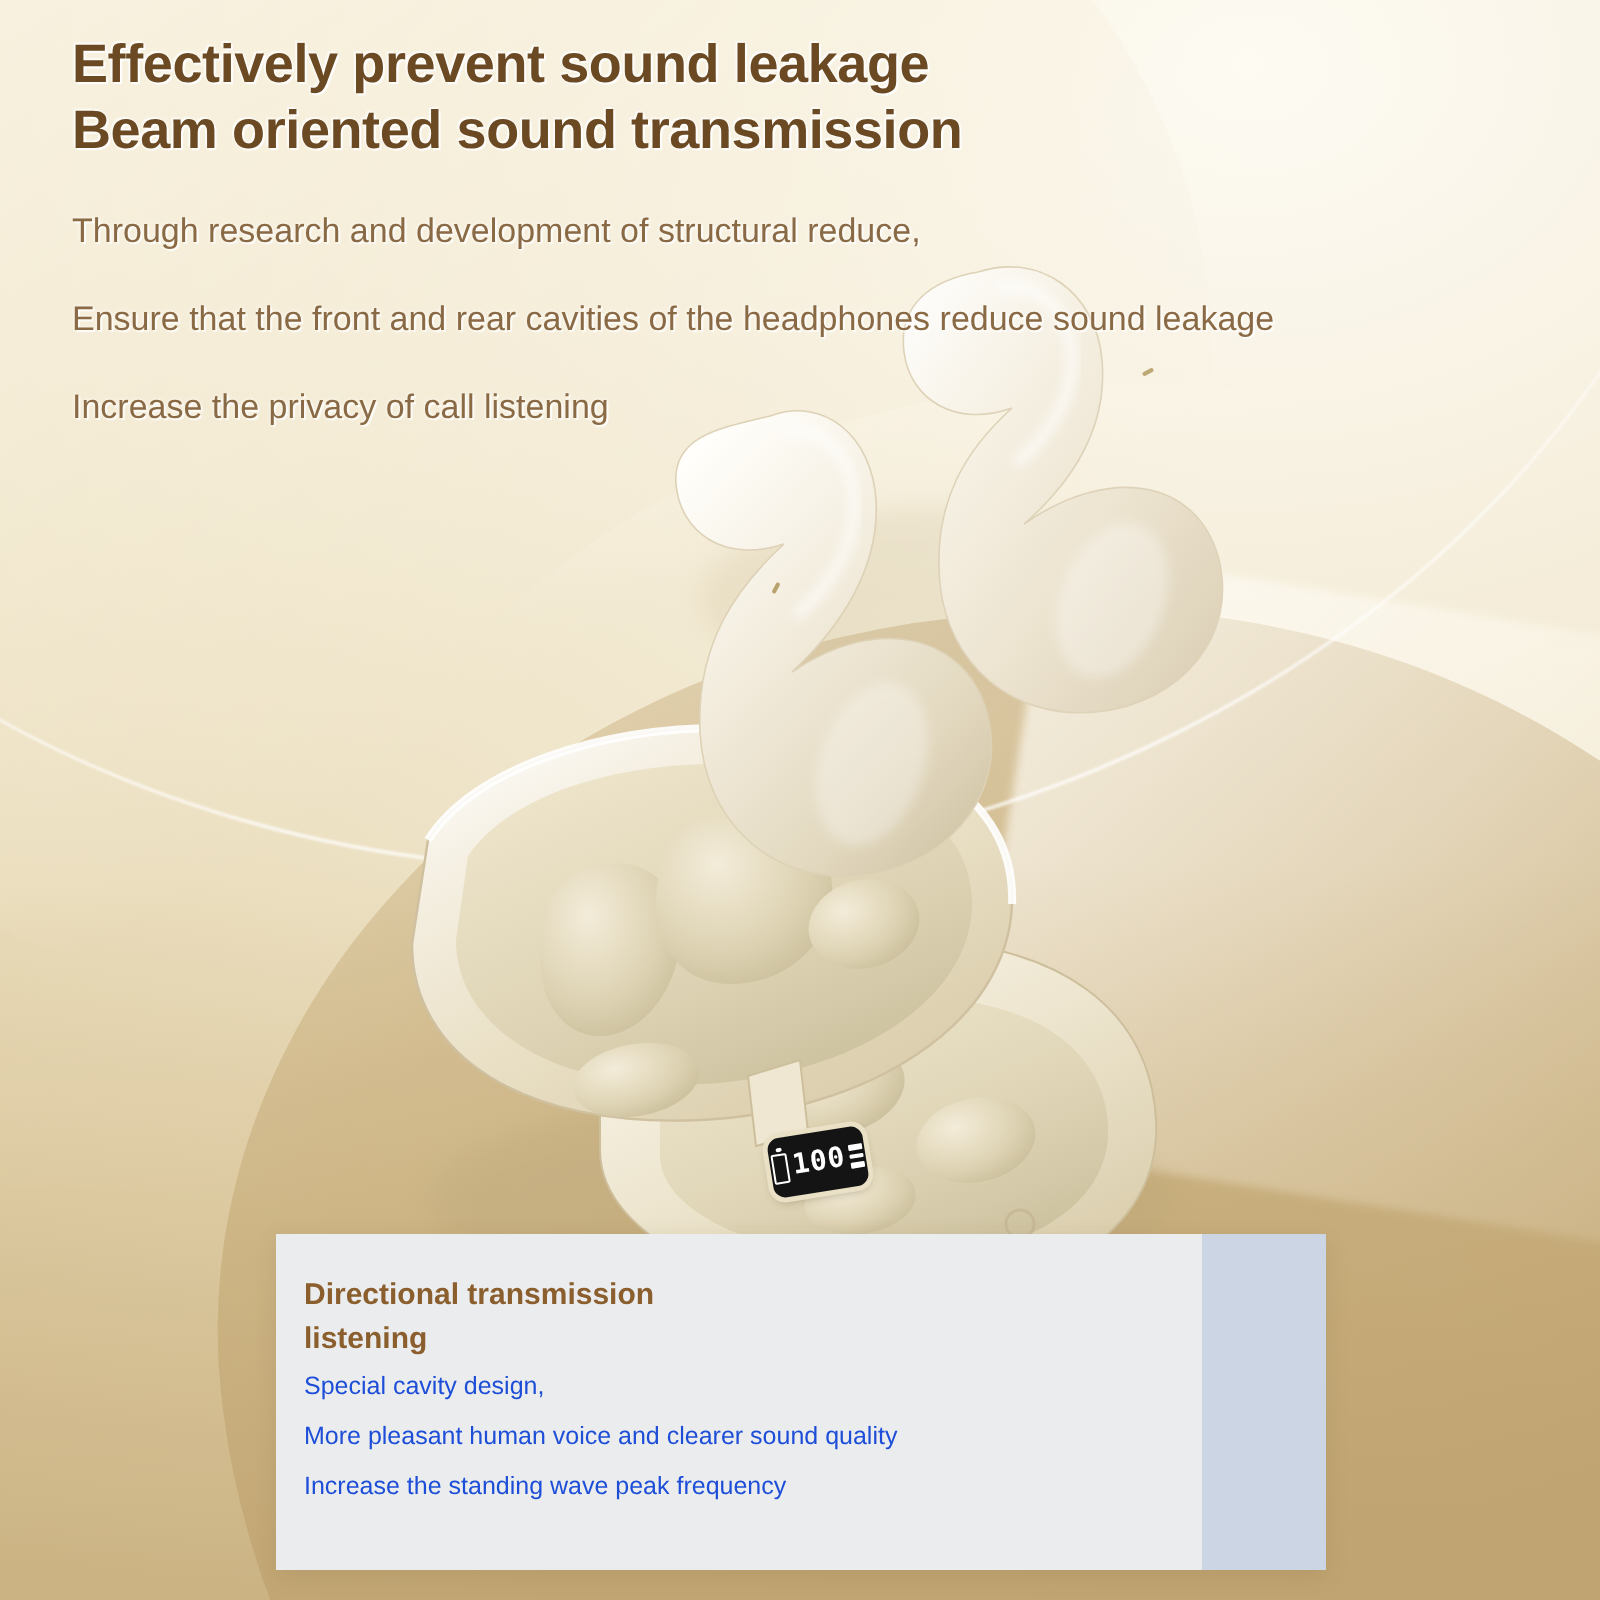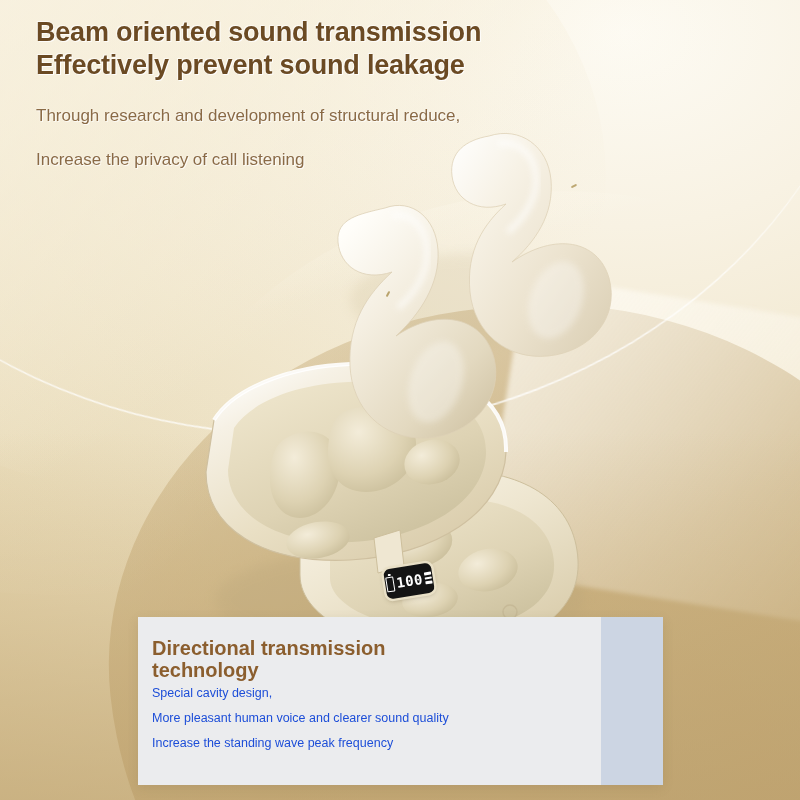--- a/index.html
+++ b/index.html
@@ -114,21 +114,21 @@
     background:#ebecee;
     box-shadow:0 3px 10px rgba(120,100,60,.16);
     overflow:hidden;
   }
   .card-blue{
     position:absolute;right:0;top:0;width:62px;height:100%;
     background:#ccd5e3;
   }
   .card-text{position:absolute;left:14px;top:20px;width:330px;}
   .card-h{
-    font-size:20px;font-weight:bold;color:#8b5e2e;line-height:22px;
+    font-size:15px;font-weight:bold;color:#8b5e2e;line-height:22px;
   }
   .card-b{
     font-size:12.5px;color:#1d4ed8;line-height:25px;margin-top:0;white-space:nowrap;
   }
 </style>
 </head>
 <body>
 
 <div id="stage">
 
@@ -256,43 +256,44 @@
       <path d="M504,686 C530,682 548,700 548,722 C548,744 532,756 514,754" fill="none" stroke="#cfcfd6" stroke-width="6" opacity=".8"></path>
 
       <path d="M462,636 C498,626 528,644 532,676 C536,710 514,736 490,756
                C470,772 448,776 436,762 C424,746 430,724 446,708
                C424,714 410,700 410,680 C410,656 436,642 462,636 Z" fill="url(#ivory2)" stroke="#d9cdb1" stroke-width="0.8"></path>
       <ellipse cx="470" cy="718" rx="24" ry="40" fill="#ffffff" opacity=".28" filter="url(#soft)" transform="rotate(22 470 718)"></ellipse>
     </g>
   </svg>
 
   <div class="headline">
+    <div class="h-line">Effectively prevent sound leakage</div>
     <div class="h-line">Beam oriented sound transmission</div>
-    <div class="h-line">Effectively prevent sound leakage</div>
   </div>
 
   <div class="sub">
     <div class="s-line">Through research and development of structural reduce,</div>
+    <div class="s-line">Ensure that the front and rear cavities of the headphones reduce sound leakage</div>
     <div class="s-line">Increase the privacy of call listening</div>
   </div>
 
   <div class="led">
     <span class="led-bat"></span>
     <span class="led-digits">100</span>
     <span class="led-bars">
         <i></i>
         <i></i>
         <i></i>
       </span>
   </div>
 
   <div class="card">
     <div class="card-blue"></div>
     <div class="card-text">
       <div class="card-h">Directional transmission</div>
-      <div class="card-h">technology</div>
+      <div class="card-h">listening</div>
       <div class="card-b">Special cavity design,</div>
       <div class="card-b">More pleasant human voice and clearer sound quality</div>
       <div class="card-b">Increase the standing wave peak frequency</div>
     </div>
   </div>
 
 </div>
 
 </body></html>

